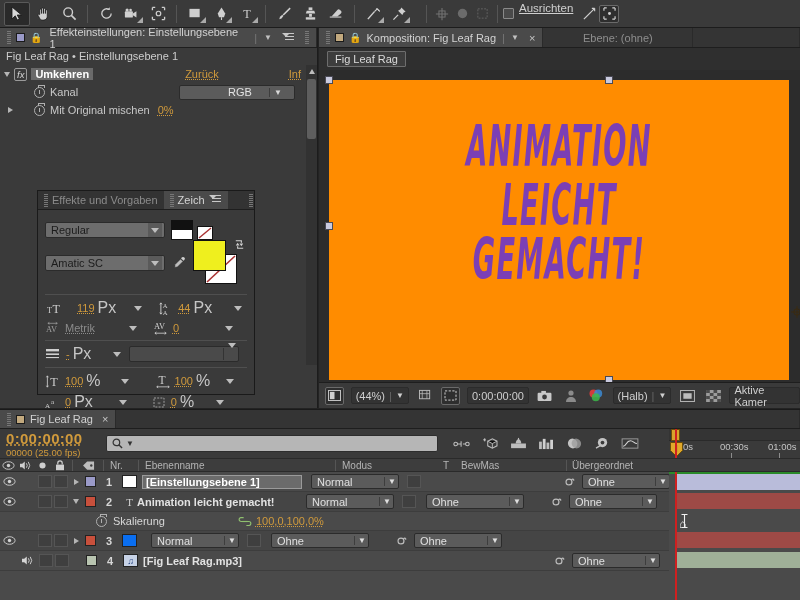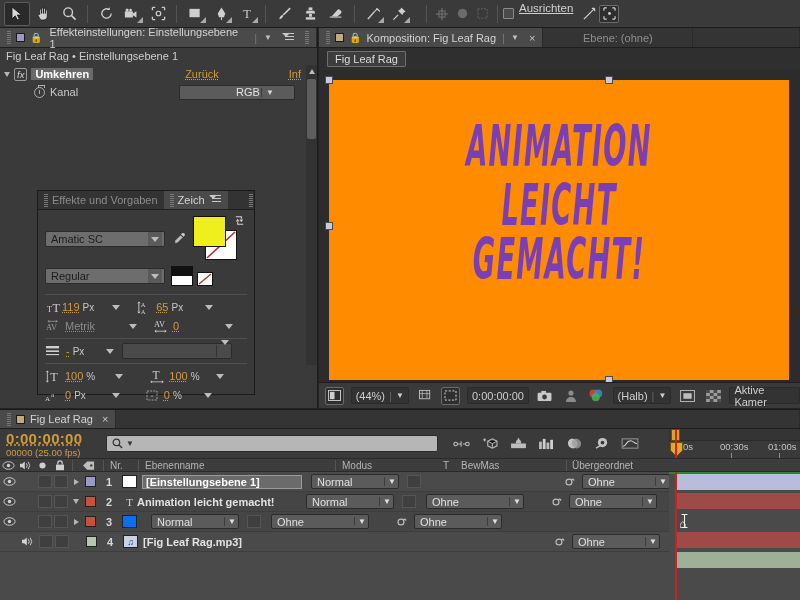--- a/index.html
+++ b/index.html
@@ -79,21 +79,21 @@
   .fx-name-hl { background:#6a6a6a; color:#fff; font-weight:bold; padding:0 4px; }
   .lnk { color:#d09a3c; text-decoration:underline dotted; font-size:11px; }
   .stopwatch {
     width:11px;height:11px;border:1px solid #b0b0b0;border-radius:50%;
     display:inline-block;position:relative;
   }
   .stopwatch:before{content:"";position:absolute;left:4px;top:2px;width:1px;height:4px;background:#b0b0b0;}
   .stopwatch:after{content:"";position:absolute;left:3px;top:-3px;width:5px;height:2px;border:1px solid #b0b0b0;border-bottom:none;}
   .dd {
     height:15px; background:#5b5b5b; border:1px solid #2b2b2b; border-radius:2px;
-    display:flex; align-items:center; color:#e2e2e2; font-size:11px; padding:0 20px;
+    display:flex; align-items:center; color:#e2e2e2; font-size:11px; padding:0 12px;
     justify-content:space-between;
   }
   .dd .arw { font-size:8px; color:#d8d8d8; border-left:1px solid #3d3d3d; padding-left:4px; }
   .val { color:#d09a3c; text-decoration:underline dotted; font-size:11px; }
   .tri-r { width:0;height:0;border-top:3.5px solid transparent;border-bottom:3.5px solid transparent;
     border-left:5px solid #b5b5b5; display:inline-block; }
   .tri-d { width:0;height:0;border-left:3.5px solid transparent;border-right:3.5px solid transparent;
     border-top:5px solid #b5b5b5; display:inline-block; }
   .scrollbar-v {
     position:absolute; right:0; top:0; width:11px; bottom:0; background:#323232;
@@ -112,21 +112,21 @@
   .char-body { padding:6px 7px 0 7px; }
   .cdd {
     width:120px;height:16px;background:#6d6d6d;border:1px solid #2b2b2b;border-radius:2px;
     display:flex;align-items:center;justify-content:space-between;padding:0 2px 0 5px;
     color:#1c1c1c;font-size:11px;
   }
   .cdd .cbx { width:14px;height:14px;background:#5a5a5a;display:flex;align-items:center;justify-content:center; }
   .crow { display:flex; align-items:center; gap:6px; }
   .mini-btn { width:16px;height:16px;display:flex;align-items:center;justify-content:center; }
   .num { color:#d09a3c; text-decoration:underline dotted; font-size:11px; }
-  .unit { color:#c6c6c6; font-size:10px; }
+  .unit { color:#c6c6c6; font-size:16px; }
   .dcar { width:0;height:0;border-left:4px solid transparent;border-right:4px solid transparent;
     border-top:5px solid #bdbdbd; }
   .csep { height:1px; background:#4f4f4f; margin:4px 0; }
   .cfield {
     height:16px; background:#4a4a4a; border:1px solid #2b2b2b; border-radius:2px;
     display:flex;align-items:center;justify-content:flex-end;padding-right:2px;
   }
 
   
   .comp-panel {
@@ -377,20 +377,30 @@
         <span style="width:34px"></span>
         <span class="stopwatch"></span>
         <span style="margin-left:5px">Kanal</span>
         <span style="flex:1"></span>
         <span class="dd" style="width:116px;margin-right:22px">
           <span style="margin-left:36px">RGB</span>
           <span class="arw">▼</span>
         </span>
       </div>
 
+      <div class="fx-row" style="height:18px">
+        <span style="width:20px;display:flex;justify-content:center">
+            <i class="tri-r"></i>
+          </span>
+        <span style="width:14px"></span>
+        <span class="stopwatch"></span>
+        <span style="margin-left:5px">Mit Original mischen</span>
+        <span style="width:8px"></span>
+        <span class="val">0%</span>
+      </div>
 
       <div class="scrollbar-v">
         <div style="position:absolute;left:1px;right:1px;top:2px;height:9px;display:flex;align-items:center;justify-content:center">
           <i class="tri-d" style="border-top-color:#bdbdbd;transform:rotate(180deg)"></i>
         </div>
         <div class="sb-thumb" style="top:14px;height:60px"></div>
       </div>
     </div>
   </div>
 
@@ -405,20 +415,35 @@
         <span>Zeich</span>
         <span class="menu-ic"></span>
       </div>
       <div style="flex:1;background:#333"></div>
       <div style="width:7px;display:flex;align-items:center;justify-content:center;background:#333">
         <span class="grip"></span>
       </div>
     </div>
 
     <div class="char-body">
+
+      <div class="crow" style="margin-top:4px">
+        <div class="cdd">
+          <span>Regular</span>
+          <span class="cbx">
+              <i class="dcar"></i>
+            </span>
+        </div>
+        <div style="width:22px;height:20px;border:1px solid #111;background:linear-gradient(to bottom,#111 0 50%,#fff 50% 100%)"></div>
+        <div style="width:16px;height:14px;border:1px solid #111;background:#fff;margin-left:-2px;align-self:flex-end">
+          <svg width="14" height="12" viewBox="0 0 14 12" style="display:block">
+              <line x1="1" y1="11" x2="13" y2="1" stroke="#a33" stroke-width="1.4"></line>
+            </svg>
+        </div>
+      </div>
 
       <div class="crow">
         <div class="cdd">
           <span>Amatic SC</span>
           <span class="cbx">
               <i class="dcar"></i>
             </span>
         </div>
         <div class="mini-btn">
           <svg width="14" height="14" viewBox="0 0 16 16">
@@ -440,58 +465,43 @@
             <svg width="13" height="13" viewBox="0 0 14 14">
                 <path d="M3 3h6v2" fill="none" stroke="#d2d2d2" stroke-width="1.2"></path>
                 <path d="M11 6l-2 3-2-3z" fill="#d2d2d2"></path>
                 <path d="M11 11H5V9" fill="none" stroke="#d2d2d2" stroke-width="1.2"></path>
                 <path d="M3 8l2-3 2 3z" fill="#d2d2d2"></path>
               </svg>
           </div>
         </div>
       </div>
 
-      <div class="crow" style="margin-top:4px">
-        <div class="cdd">
-          <span>Regular</span>
-          <span class="cbx">
-              <i class="dcar"></i>
-            </span>
-        </div>
-        <div style="width:22px;height:20px;border:1px solid #111;background:linear-gradient(to bottom,#111 0 50%,#fff 50% 100%)"></div>
-        <div style="width:16px;height:14px;border:1px solid #111;background:#fff;margin-left:-2px;align-self:flex-end">
-          <svg width="14" height="12" viewBox="0 0 14 12" style="display:block">
-              <line x1="1" y1="11" x2="13" y2="1" stroke="#a33" stroke-width="1.4"></line>
-            </svg>
-        </div>
-      </div>
-
       <div class="csep" style="margin-top:8px"></div>
 
       <div class="crow" style="gap:0">
         <span class="mini-btn">
           <svg width="15" height="14" viewBox="0 0 16 14">
               <text x="1" y="12" font-family="Liberation Serif, serif" font-size="9" fill="#cfcfcf">T</text>
               <text x="7" y="12" font-family="Liberation Serif, serif" font-size="13" fill="#cfcfcf">T</text>
             </svg>
         </span>
-        <span class="num" style="margin-left:1px">119</span>
+        <span class="num" style="margin-left:16px">119</span>
         <span class="unit" style="margin-left:3px">Px</span>
         <span style="width:18px"></span>
           <i class="dcar"></i>
         <span style="width:16px"></span>
         <span class="mini-btn">
           <svg width="15" height="15" viewBox="0 0 16 16">
               <text x="4" y="7" font-family="Liberation Serif, serif" font-size="7" fill="#cfcfcf">A</text>
               <text x="4" y="15" font-family="Liberation Serif, serif" font-size="7" fill="#cfcfcf">A</text>
               <path d="M2 2v12" stroke="#cfcfcf" stroke-width="1"></path>
               <path d="M2 2l-1.2 1.6M2 2l1.2 1.6M2 14l-1.2-1.6M2 14l1.2-1.6" stroke="#cfcfcf" stroke-width="0.9"></path>
             </svg>
         </span>
-        <span class="num" style="margin-left:4px">65</span>
+        <span class="num" style="margin-left:4px">44</span>
         <span class="unit" style="margin-left:3px">Px</span>
         <span style="width:22px"></span>
           <i class="dcar"></i>
       </div>
 
       <div class="crow" style="gap:0;margin-top:3px">
         <span class="mini-btn">
           <svg width="15" height="14" viewBox="0 0 16 14">
               <text x="0" y="11" font-family="Liberation Serif, serif" font-size="9" fill="#9d9d9d">AV</text>
               <path d="M2 2h10M2 2l1.6-1M2 2l1.6 1M12 2l-1.6-1M12 2l-1.6 1" stroke="#9d9d9d" stroke-width="0.8" fill="none"></path>
@@ -909,20 +919,33 @@
               <circle cx="6.5" cy="6.5" r="3.2" fill="none" stroke="#bdbdbd" stroke-width="1.3"></circle>
               <path d="M9 4.2c1.6-1.6 3.4-.6 2.4 1" fill="none" stroke="#bdbdbd" stroke-width="1.2"></path>
             </svg>
         </span>
         <span class="mdd" style="width:88px;margin-left:3px">
           <span>Ohne</span>
           <span style="font-size:8px;border-left:1px solid #3d3d3d;padding-left:3px">▼</span>
         </span>
       </div>
 
+      <div class="lrow" style="height:19px">
+        <span style="width:96px"></span>
+        <span class="stopwatch"></span>
+        <span style="margin-left:6px;color:#d8d8d8">Skalierung</span>
+        <span style="width:72px"></span>
+        <span class="ic-btn" style="width:16px">
+          <svg width="14" height="9" viewBox="0 0 15 10">
+              <path d="M5.5 5H3.2a2.2 2.2 0 010-4.4H6M9.5 5h2.3a2.2 2.2 0 010 4.4H9" fill="none" stroke="#8fbf6f" stroke-width="1.3"></path>
+              <path d="M4.5 5h6" stroke="#8fbf6f" stroke-width="1.3"></path>
+            </svg>
+        </span>
+        <span class="val" style="margin-left:3px">100,0,100,0%</span>
+      </div>
 
       <div class="lrow alt">
         <span class="eye">
           <svg width="13" height="9" viewBox="0 0 14 10">
               <ellipse cx="7" cy="5" rx="6.2" ry="4.2" fill="none" stroke="#d5d5d5" stroke-width="1"></ellipse>
               <circle cx="7" cy="5" r="1.9" fill="#d5d5d5"></circle>
             </svg>
         </span>
         <span style="width:16px"></span>
         <span class="tgl" style="margin-left:4px"></span>

